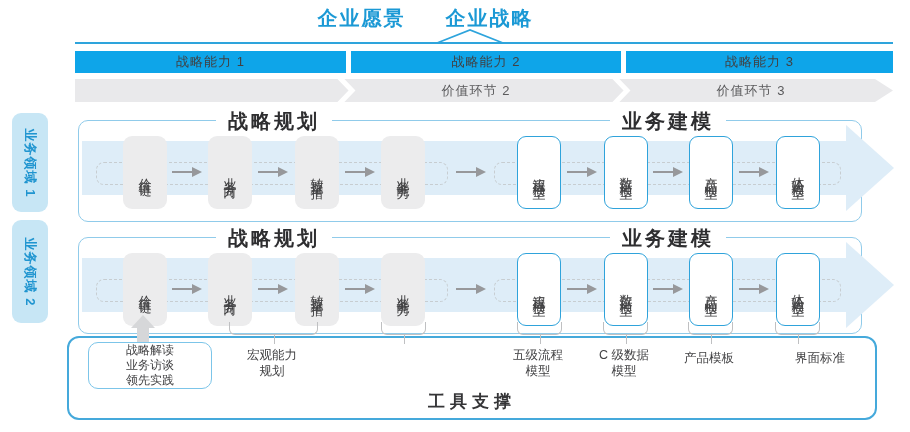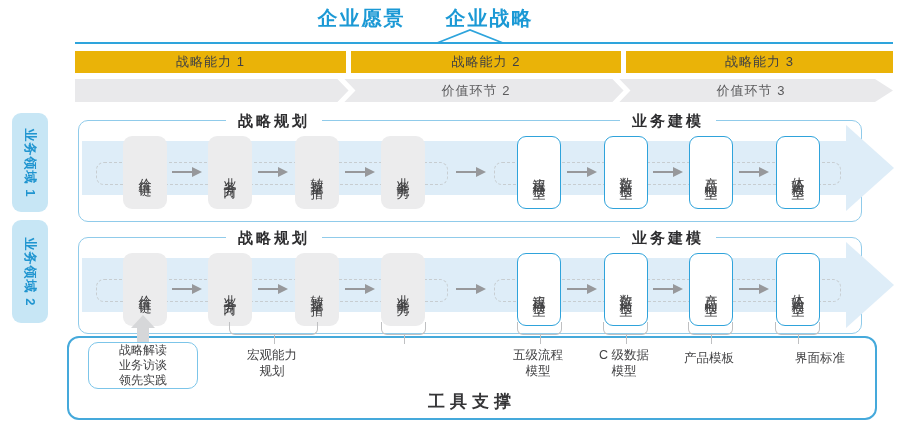--- a/index.html
+++ b/index.html
@@ -3,21 +3,21 @@
 <meta charset="utf-8">
 <style>
   html,body{margin:0;padding:0;background:#fff;}
   .canvas{position:relative;width:910px;height:432px;background:#fff;overflow:hidden;
           font-family:"Liberation Sans","DejaVu Sans",sans-serif;}
   
   .top-title{position:absolute;top:5px;left:0;width:851px;display:flex;justify-content:center;gap:40px;
              font-size:20px;font-weight:bold;letter-spacing:2px;color:#1b99d5;}
   .topline{position:absolute;left:0;top:0;}
   
-  .cap-seg{position:absolute;top:51px;height:22px;background:#eab308;display:flex;align-items:center;
+  .cap-seg{position:absolute;top:51px;height:22px;background:#0ea5e9;display:flex;align-items:center;
            justify-content:center;font-size:13px;font-weight:500;color:#414143;letter-spacing:1px;}
   
   .val-label{position:absolute;top:80px;height:22px;display:flex;align-items:center;justify-content:center;
              font-size:13px;color:#5a5a5c;letter-spacing:1px;}
   
   .tab{position:absolute;left:12px;width:36px;background:#c7e6f5;border-radius:9px;
        display:flex;align-items:center;justify-content:center;}
   .tab span{transform:rotate(90deg);white-space:nowrap;color:#2095d0;font-weight:bold;
             font-size:13px;letter-spacing:1px;}
   
@@ -31,32 +31,32 @@
   .box{position:absolute;top:15px;width:44px;height:73px;border-radius:9px;display:flex;align-items:center;
        justify-content:center;font-size:13px;color:#404042;box-sizing:border-box;}
   .box.gray{background:#ececed;}
   .box.blue{background:#fff;border:1.5px solid #2fa3db;}
   .vtext{writing-mode:vertical-rl;text-orientation:upright;letter-spacing:3px;line-height:1;}
   .harrow{position:absolute;top:46px;width:30px;height:10px;}
   .harrow::before{content:"";position:absolute;left:0;right:9px;top:4px;height:2px;background:#97989b;}
   .harrow::after{content:"";position:absolute;right:0;top:0;width:0;height:0;
                  border-top:5px solid transparent;border-bottom:5px solid transparent;border-left:10px solid #97989b;}
   .sec-title{position:absolute;top:-11px;transform:translateX(-50%);background:#fff;padding:0 12px;height:22px;
-             line-height:22px;font-size:15px;font-weight:bold;letter-spacing:3px;color:#2e2e30;white-space:nowrap;}
+             line-height:22px;font-size:20px;font-weight:bold;letter-spacing:3px;color:#2e2e30;white-space:nowrap;}
   
   .tools-box{position:absolute;left:67px;top:336px;width:810px;height:84px;border:2px solid #45a9db;border-radius:12px;box-sizing:border-box;}
   .tools-title{position:absolute;left:67px;top:390px;width:810px;text-align:center;
                font-size:17px;font-weight:bold;letter-spacing:5px;color:#353537;}
   .bracket{position:absolute;top:322px;height:12px;border-left:1px solid #bfc0c2;border-right:1px solid #bfc0c2;
            border-bottom:1px solid #bfc0c2;border-radius:0 0 6px 6px;}
   .bracket::after{content:"";position:absolute;left:50%;top:100%;height:10px;border-left:1px solid #bfc0c2;}
   .flabel{position:absolute;top:347px;width:150px;transform:translateX(-50%);text-align:center;
           font-size:12.5px;line-height:1.3;color:#424244;white-space:pre-line;}
   .flabel.one{padding-top:3px;}
-  .interview-box{position:absolute;left:88px;top:342px;width:110px;height:47px;border:1.5px solid #7cc5e9;
+  .interview-box{position:absolute;left:88px;top:342px;width:124px;height:47px;border:1.5px solid #7cc5e9;
                  border-radius:10px;background:#fff;display:flex;align-items:center;justify-content:center;
                  text-align:center;font-size:12px;line-height:1.27;color:#424244;white-space:pre-line;box-sizing:border-box;}
   .up-shaft{position:absolute;left:137px;top:327px;width:12px;height:17px;background:#d6d7d9;}
   .up-head{position:absolute;left:131px;top:315px;width:0;height:0;
            border-left:12px solid transparent;border-right:12px solid transparent;border-bottom:13px solid #d6d7d9;}
 </style>
 </head>
 <body>
 
 <div class="canvas">

